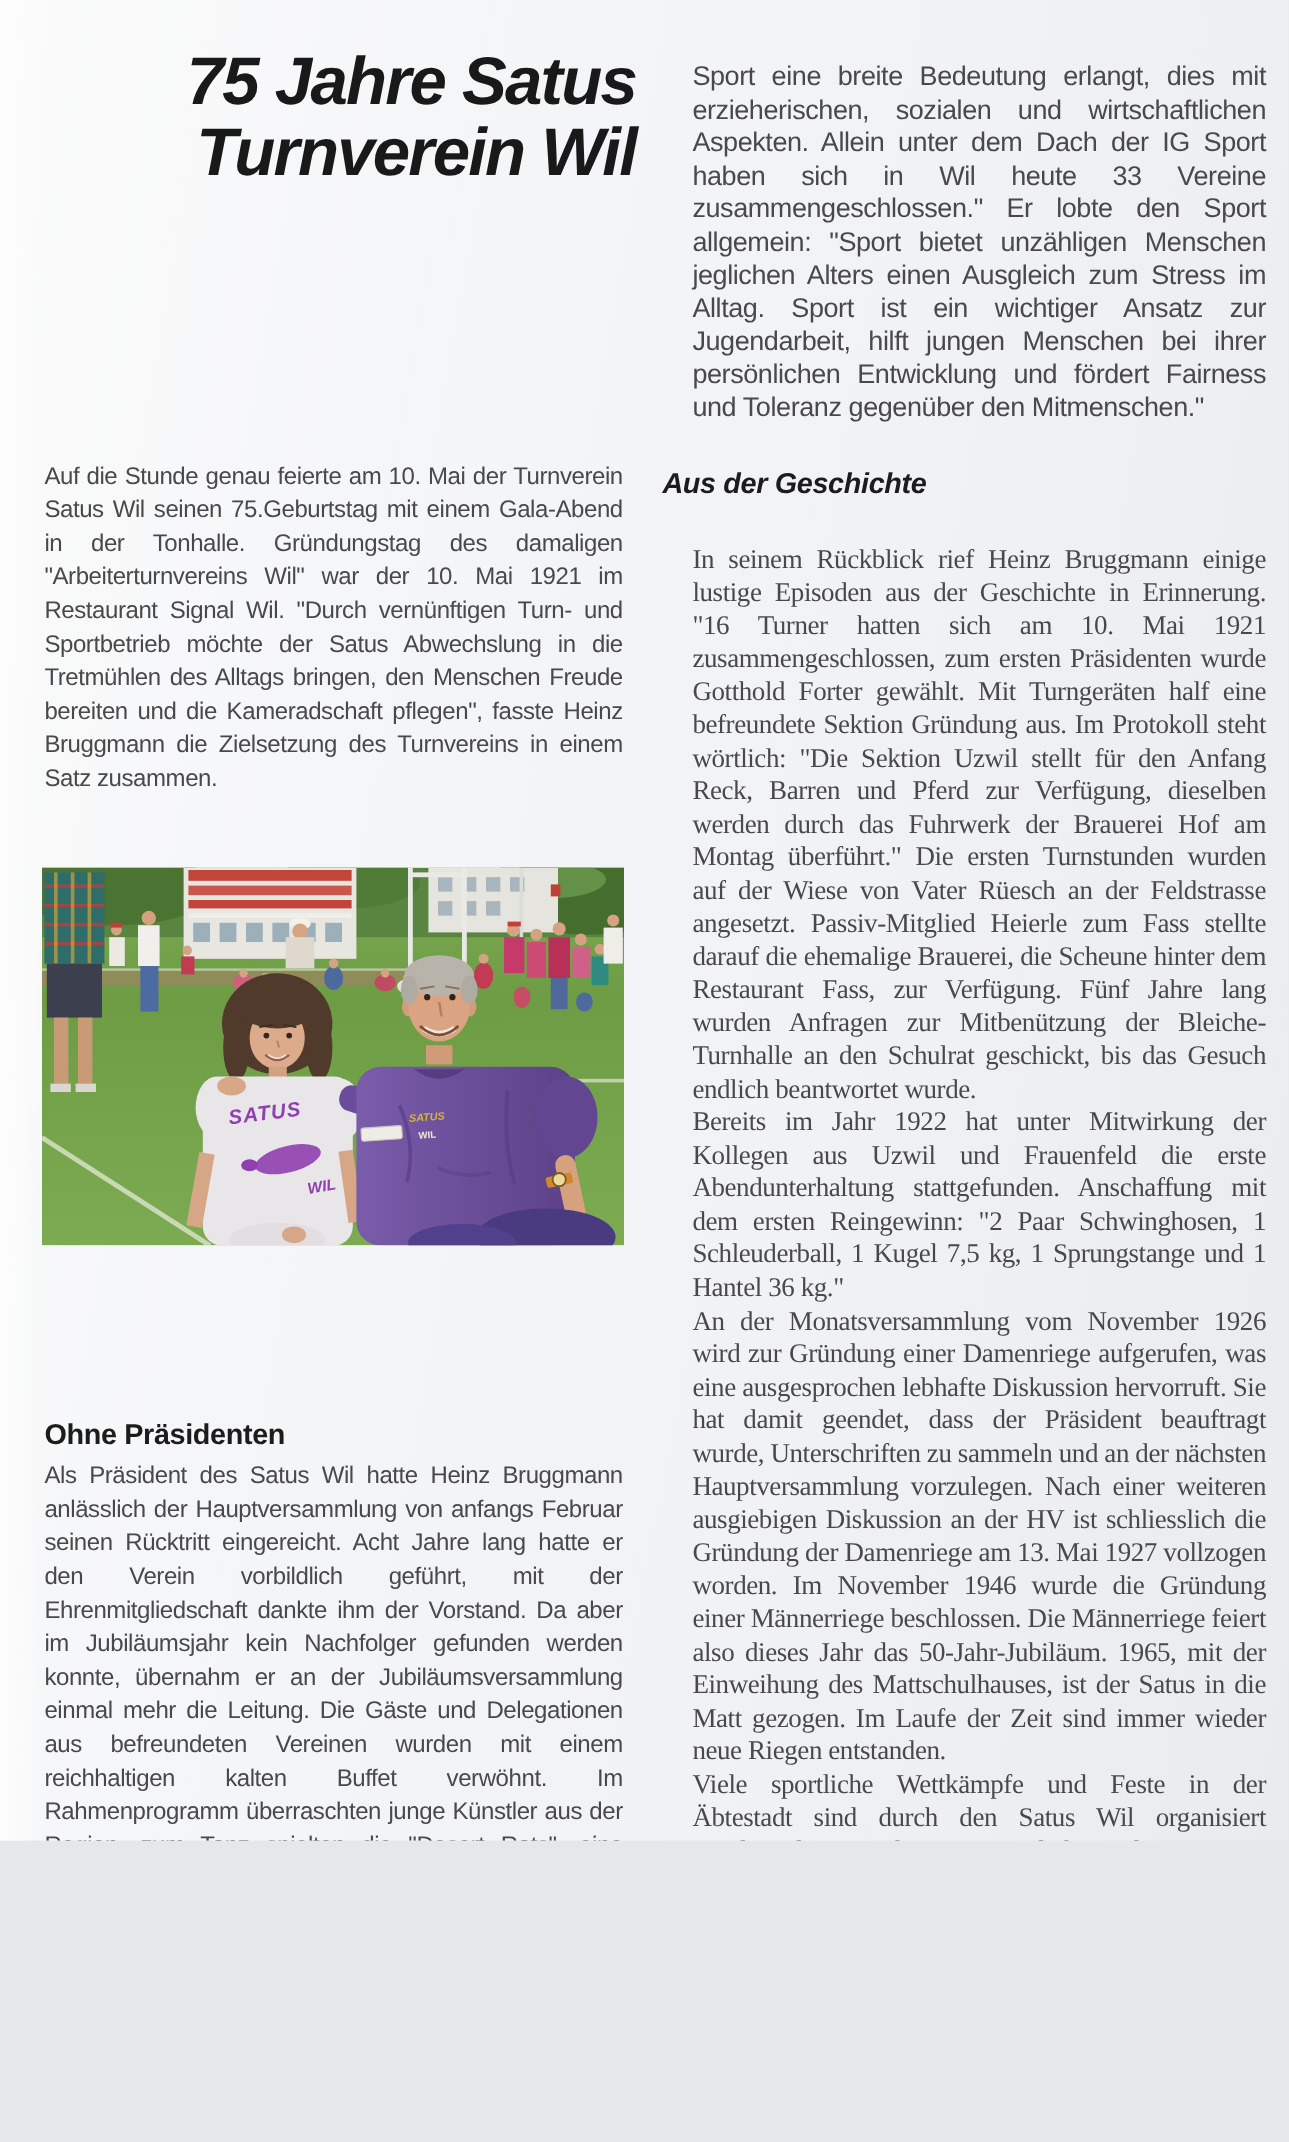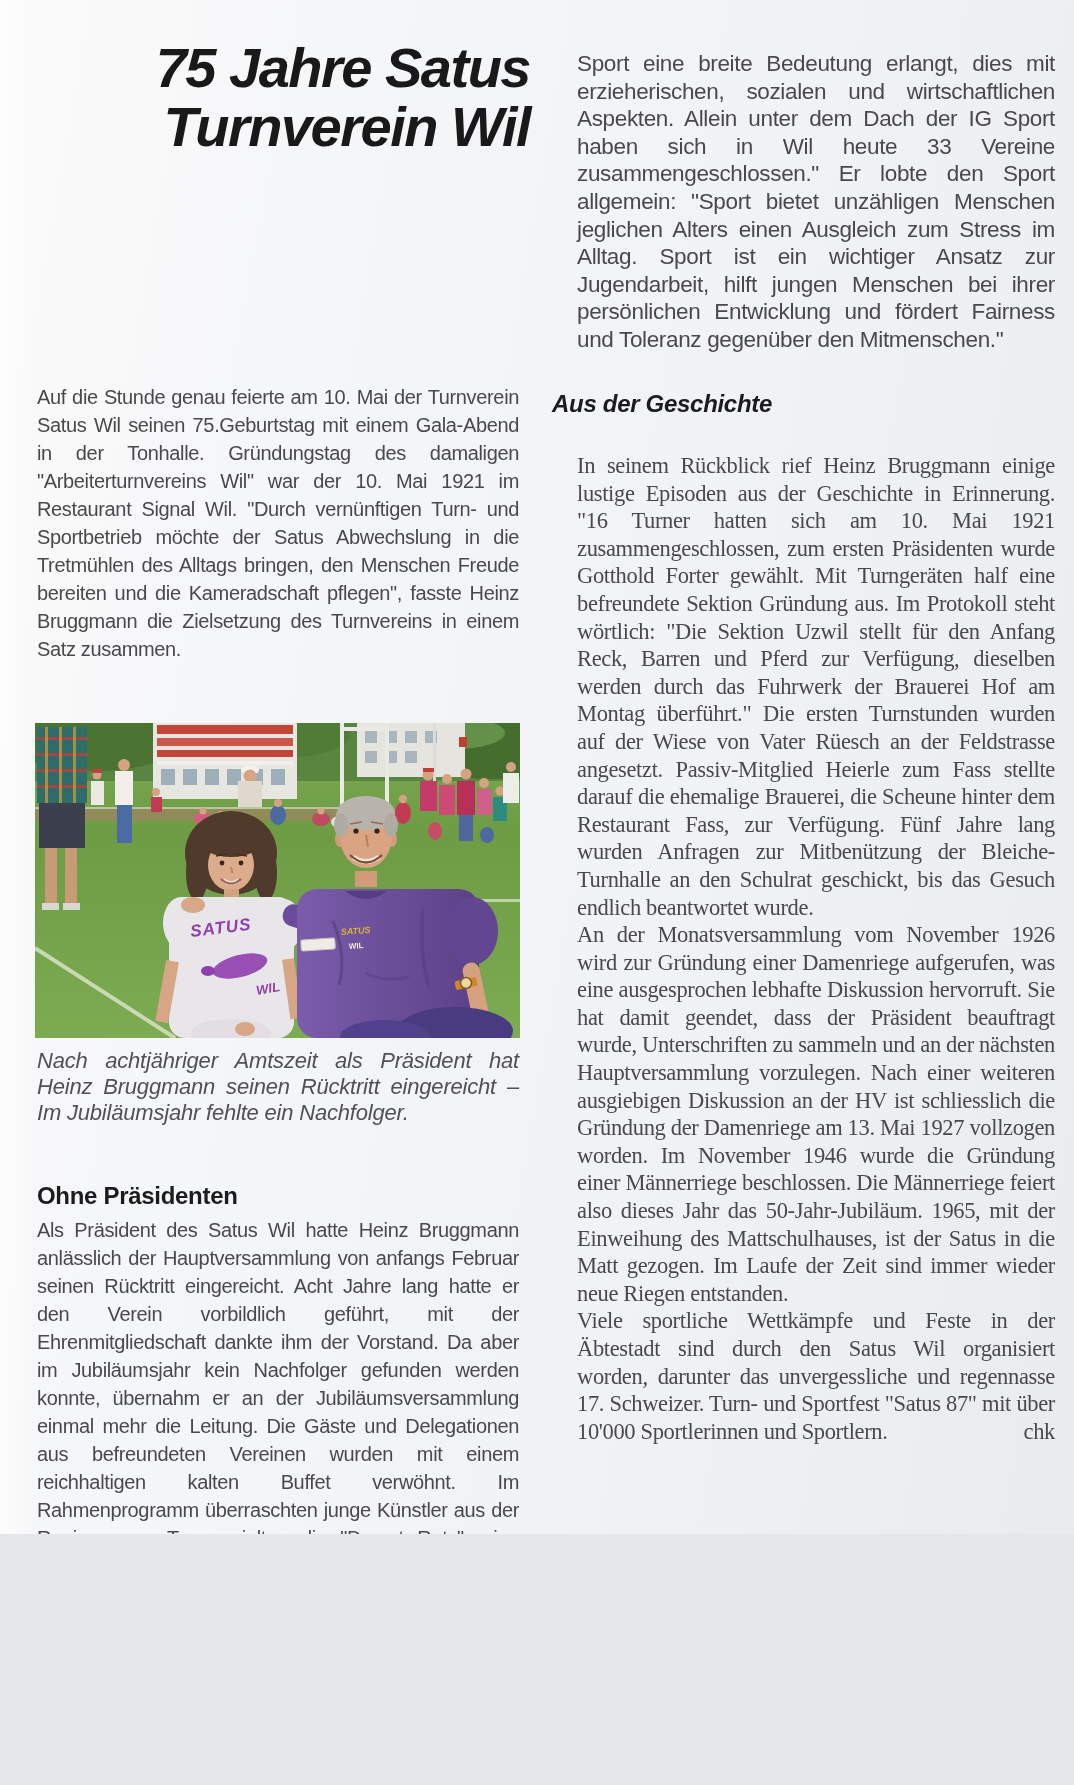--- a/index.html
+++ b/index.html
@@ -226,33 +226,33 @@
         <rect x="426" y="240" width="17" height="58" rx="8" fill="#d5a17e" transform="rotate(-12 434 240)"></rect>
         <rect x="420" y="256" width="22" height="9" rx="2" fill="#d3872c" transform="rotate(-12 431 260)"></rect>
         <circle cx="431" cy="260" r="5.5" fill="#ecd9a0" stroke="#7d5a1f" stroke-width="1.5"></circle>
         <ellipse cx="423" cy="300" rx="11" ry="9" fill="#d5a17e"></ellipse>
         <ellipse cx="420" cy="308" rx="58" ry="24" fill="#4a3a80"></ellipse>
         <ellipse cx="350" cy="313" rx="45" ry="16" fill="#51418c"></ellipse>
       </g>
     </svg>
   </div>
 
-  <p class="caption abs" style="left:37px;top:1048px;width:482px;">Nach achtjähriger Amtszeit als Präsident hat Heinz Bruggmann seinen Rücktritt eingereicht – Im Jubiläumsjahr fehlte ein Nachfolger.</p>
 
   <h2 class="subhead abs" style="left:37px;top:1182px;width:482px;">Ohne Präsidenten</h2>
   <p class="body abs" style="left:37px;top:1216px;width:482px;">Als Präsident des Satus Wil hatte Heinz Bruggmann anlässlich der Hauptversammlung von anfangs Februar seinen Rücktritt eingereicht. Acht Jahre lang hatte er den Verein vorbildlich geführt, mit der Ehrenmitgliedschaft dankte ihm der Vorstand. Da aber im Jubiläumsjahr kein Nachfolger gefunden werden konnte, übernahm er an der Jubiläumsversammlung einmal mehr die Leitung. Die Gäste und Delegationen aus befreundeten Vereinen wurden mit einem reichhaltigen kalten Buffet verwöhnt. Im Rahmenprogramm überraschten junge Künstler aus der Region, zum Tanz spielten die "Desert Rats", eine Country-Band aus Lütisburg.</p>
 
   <h2 class="subhead abs" style="left:37px;top:1640px;width:482px;">Lob dem Matt</h2>
   <p class="body abs" style="left:37px;top:1698px;width:482px;">"1921 gab es in Wil erst fünf Sportvereine", erinnerte Stadtrat Thomas Bühler, "heute hat der</p>
 
   <div class="rc">
     <p class="body abs" style="left:577px;top:50px;width:478px;">Sport eine breite Bedeutung erlangt, dies mit erzieherischen, sozialen und wirtschaftlichen Aspekten. Allein unter dem Dach der IG Sport haben sich in Wil heute 33 Vereine zusammengeschlossen." Er lobte den Sport allgemein: "Sport bietet unzähligen Menschen jeglichen Alters einen Ausgleich zum Stress im Alltag. Sport ist ein wichtiger Ansatz zur Jugendarbeit, hilft jungen Menschen bei ihrer persönlichen Entwicklung und fördert Fairness und Toleranz gegenüber den Mitmenschen."</p>
 
     <h2 class="subhead abs" style="left:552px;top:390px;width:478px;font-style:italic;">Aus der Geschichte</h2>
 
     <div class="abs rc-flow" style="left:577px;top:452px;width:478px;font-family:Liberation Serif, serif;">
       <p class="body">In seinem Rückblick rief Heinz Bruggmann einige lustige Episoden aus der Geschichte in Erinnerung. "16 Turner hatten sich am 10. Mai 1921 zusammengeschlossen, zum ersten Präsidenten wurde Gotthold Forter gewählt. Mit Turngeräten half eine befreundete Sektion Gründung aus. Im Protokoll steht wörtlich: "Die Sektion Uzwil stellt für den Anfang Reck, Barren und Pferd zur Verfügung, dieselben werden durch das Fuhrwerk der Brauerei Hof am Montag überführt." Die ersten Turnstunden wurden auf der Wiese von Vater Rüesch an der Feldstrasse angesetzt. Passiv-Mitglied Heierle zum Fass stellte darauf die ehemalige Brauerei, die Scheune hinter dem Restaurant Fass, zur Verfügung. Fünf Jahre lang wurden Anfragen zur Mitbenützung der Bleiche-Turnhalle an den Schulrat geschickt, bis das Gesuch endlich beantwortet wurde.</p>
+      <p class="body">Bereits im Jahr 1922 hat unter Mitwirkung der Kollegen aus Uzwil und Frauenfeld die erste Abendunterhaltung stattgefunden. Anschaffung mit dem ersten Reingewinn: "2 Paar Schwinghosen, 1 Schleuderball, 1 Kugel 7,5 kg, 1 Sprungstange und 1 Hantel 36 kg."</p>
       <p class="body">An der Monatsversammlung vom November 1926 wird zur Gründung einer Damenriege aufgerufen, was eine ausgesprochen lebhafte Diskussion hervorruft. Sie hat damit geendet, dass der Präsident beauftragt wurde, Unterschriften zu sammeln und an der nächsten Hauptversammlung vorzulegen. Nach einer weiteren ausgiebigen Diskussion an der HV ist schliesslich die Gründung der Damenriege am 13. Mai 1927 vollzogen worden. Im November 1946 wurde die Gründung einer Männerriege beschlossen. Die Männerriege feiert also dieses Jahr das 50-Jahr-Jubiläum. 1965, mit der Einweihung des Mattschulhauses, ist der Satus in die Matt gezogen. Im Laufe der Zeit sind immer wieder neue Riegen entstanden.</p>
       <p class="body lastpara"><span>Viele sportliche Wettkämpfe und Feste in der Äbtestadt sind durch den Satus Wil organisiert worden, darunter das unvergessliche und regennasse 17. Schweizer. Turn- und Sportfest "Satus 87" mit über 10'000 Sportlerinnen und Sportlern.</span><span class="byline">chk</span></p>
     </div>
   </div>
 
 </div>
 
 </body></html>

